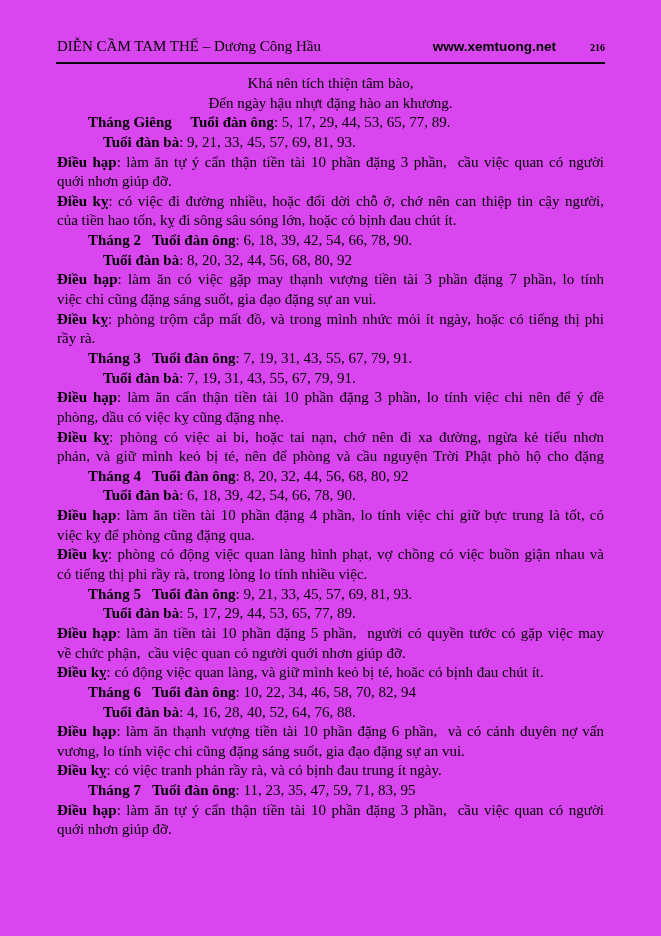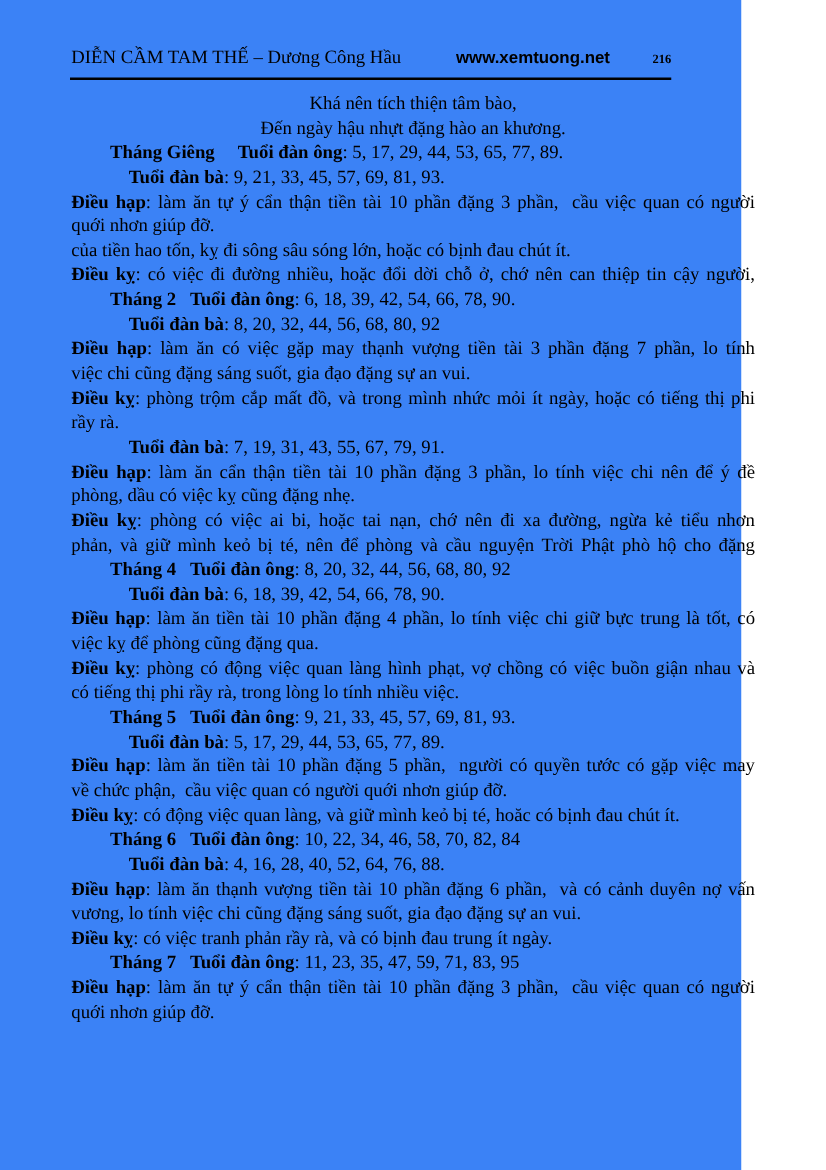--- a/index.html
+++ b/index.html
@@ -1,17 +1,17 @@
 <!DOCTYPE html>
 <html><head>
 <meta charset="utf-8">
 <style>
   html,body{margin:0;padding:0;background:#ffffff;}
   body{width:661px;height:936px;overflow:hidden;}
-  .page{position:relative;width:593px;height:936px;background:#3b82f6;color:#000000;
+  .page{position:relative;width:661px;height:936px;background:#d946ef;color:#000000;
         font-family:"Liberation Serif","DejaVu Serif",serif;}
   .header{position:absolute;left:57px;right:56px;top:38px;display:flex;
           justify-content:space-between;align-items:baseline;font-size:15px;}
   .header .site{font-family:"Liberation Sans","DejaVu Sans",sans-serif;font-size:13.5px;margin-right:34px;}
   .hright{display:flex;align-items:baseline;font-weight:bold;}
   .header .pnum{font-size:10px;}
   .rule{position:absolute;left:56px;right:56px;top:62px;height:2px;background:#000000;}
   .content{position:absolute;left:57px;top:74px;width:547px;font-size:15px;}
   .line{height:19.65px;line-height:19.65px;white-space:nowrap;font-family:Liberation Serif, serif;}
   .line.center{text-align:center;white-space:normal;}
@@ -32,45 +32,46 @@
     </span>
   </div>
   <div class="rule"></div>
   <div class="content">
       <div class="line center"><span class="r">Khá nên tích thiện tâm bào,</span></div>
       <div class="line center"><span class="r">Đến ngày hậu nhựt đặng hào an khương.</span></div>
       <div class="line indent1"><span class="b">Tháng Giêng&nbsp;&nbsp;&nbsp;&nbsp; Tuổi đàn ông</span><span class="r">: 5, 17, 29, 44, 53, 65, 77, 89.</span></div>
       <div class="line indent2"><span class="b">Tuổi đàn bà</span><span class="r">: 9, 21, 33, 45, 57, 69, 81, 93.</span></div>
       <div class="line flush stretch"><span class="b">Điều hạp</span><span class="r">: làm ăn tự ý cẩn thận tiền tài 10 phần đặng 3 phần,&nbsp; cầu việc quan có người</span></div>
       <div class="line flush"><span class="r">quới nhơn giúp đỡ.</span></div>
+      <div class="line flush stretch"><span class="b">Điều kỵ</span><span class="r">: có việc đi đường nhiều, hoặc đổi dời chỗ ở, chớ nên can thiệp tin cậy người,</span></div>
       <div class="line flush"><span class="r">của tiền hao tốn, kỵ đi sông sâu sóng lớn, hoặc có bịnh đau chút ít.</span></div>
-      <div class="line flush stretch"><span class="b">Điều kỵ</span><span class="r">: có việc đi đường nhiều, hoặc đổi dời chỗ ở, chớ nên can thiệp tin cậy người,</span></div>
       <div class="line indent1"><span class="b">Tháng 2&nbsp;&nbsp; Tuổi đàn ông</span><span class="r">: 6, 18, 39, 42, 54, 66, 78, 90.</span></div>
       <div class="line indent2"><span class="b">Tuổi đàn bà</span><span class="r">: 8, 20, 32, 44, 56, 68, 80, 92</span></div>
       <div class="line flush stretch"><span class="b">Điều hạp</span><span class="r">: làm ăn có việc gặp may thạnh vượng tiền tài 3 phần đặng 7 phần, lo tính</span></div>
       <div class="line flush"><span class="r">việc chi cũng đặng sáng suốt, gia đạo đặng sự an vui.</span></div>
       <div class="line flush stretch"><span class="b">Điều kỵ</span><span class="r">: phòng trộm cắp mất đồ, và trong mình nhức mỏi ít ngày, hoặc có tiếng thị phi</span></div>
       <div class="line flush"><span class="r">rầy rà.</span></div>
+      <div class="line indent1"><span class="b">Tháng 3&nbsp;&nbsp; Tuổi đàn ông</span><span class="r">: 7, 19, 31, 43, 55, 67, 79, 91.</span></div>
       <div class="line indent2"><span class="b">Tuổi đàn bà</span><span class="r">: 7, 19, 31, 43, 55, 67, 79, 91.</span></div>
       <div class="line flush stretch"><span class="b">Điều hạp</span><span class="r">: làm ăn cẩn thận tiền tài 10 phần đặng 3 phần, lo tính việc chi nên để ý đề</span></div>
       <div class="line flush"><span class="r">phòng, dầu có việc kỵ cũng đặng nhẹ.</span></div>
       <div class="line flush stretch"><span class="b">Điều kỵ</span><span class="r">: phòng có việc ai bi, hoặc tai nạn, chớ nên đi xa đường, ngừa kẻ tiểu nhơn</span></div>
       <div class="line flush stretch"><span class="r">phản, và giữ mình keỏ bị té, nên để phòng và cầu nguyện Trời Phật phò hộ cho đặng</span></div>
       <div class="line indent1"><span class="b">Tháng 4&nbsp;&nbsp; Tuổi đàn ông</span><span class="r">: 8, 20, 32, 44, 56, 68, 80, 92</span></div>
       <div class="line indent2"><span class="b">Tuổi đàn bà</span><span class="r">: 6, 18, 39, 42, 54, 66, 78, 90.</span></div>
       <div class="line flush stretch"><span class="b">Điều hạp</span><span class="r">: làm ăn tiền tài 10 phần đặng 4 phần, lo tính việc chi giữ bực trung là tốt, có</span></div>
       <div class="line flush"><span class="r">việc kỵ để phòng cũng đặng qua.</span></div>
       <div class="line flush stretch"><span class="b">Điều kỵ</span><span class="r">: phòng có động việc quan làng hình phạt, vợ chồng có việc buồn giận nhau và</span></div>
       <div class="line flush"><span class="r">có tiếng thị phi rầy rà, trong lòng lo tính nhiều việc.</span></div>
       <div class="line indent1"><span class="b">Tháng 5&nbsp;&nbsp; Tuổi đàn ông</span><span class="r">: 9, 21, 33, 45, 57, 69, 81, 93.</span></div>
       <div class="line indent2"><span class="b">Tuổi đàn bà</span><span class="r">: 5, 17, 29, 44, 53, 65, 77, 89.</span></div>
       <div class="line flush stretch"><span class="b">Điều hạp</span><span class="r">: làm ăn tiền tài 10 phần đặng 5 phần,&nbsp; người có quyền tước có gặp việc may</span></div>
       <div class="line flush"><span class="r">về chức phận,&nbsp; cầu việc quan có người quới nhơn giúp đỡ.</span></div>
       <div class="line flush"><span class="b">Điều kỵ</span><span class="r">: có động việc quan làng, và giữ mình keỏ bị té, hoăc có bịnh đau chút ít.</span></div>
-      <div class="line indent1"><span class="b">Tháng 6&nbsp;&nbsp; Tuổi đàn ông</span><span class="r">: 10, 22, 34, 46, 58, 70, 82, 84</span></div>
+      <div class="line indent1"><span class="b">Tháng 6&nbsp;&nbsp; Tuổi đàn ông</span><span class="r">: 10, 22, 34, 46, 58, 70, 82, 94</span></div>
       <div class="line indent2"><span class="b">Tuổi đàn bà</span><span class="r">: 4, 16, 28, 40, 52, 64, 76, 88.</span></div>
       <div class="line flush stretch"><span class="b">Điều hạp</span><span class="r">: làm ăn thạnh vượng tiền tài 10 phần đặng 6 phần,&nbsp; và có cảnh duyên nợ vấn</span></div>
       <div class="line flush"><span class="r">vương, lo tính việc chi cũng đặng sáng suốt, gia đạo đặng sự an vui.</span></div>
       <div class="line flush"><span class="b">Điều kỵ</span><span class="r">: có việc tranh phản rầy rà, và có bịnh đau trung ít ngày.</span></div>
       <div class="line indent1"><span class="b">Tháng 7&nbsp;&nbsp; Tuổi đàn ông</span><span class="r">: 11, 23, 35, 47, 59, 71, 83, 95</span></div>
       <div class="line flush stretch"><span class="b">Điều hạp</span><span class="r">: làm ăn tự ý cẩn thận tiền tài 10 phần đặng 3 phần,&nbsp; cầu việc quan có người</span></div>
       <div class="line flush"><span class="r">quới nhơn giúp đỡ.</span></div>
     </div>
 </div>
 

